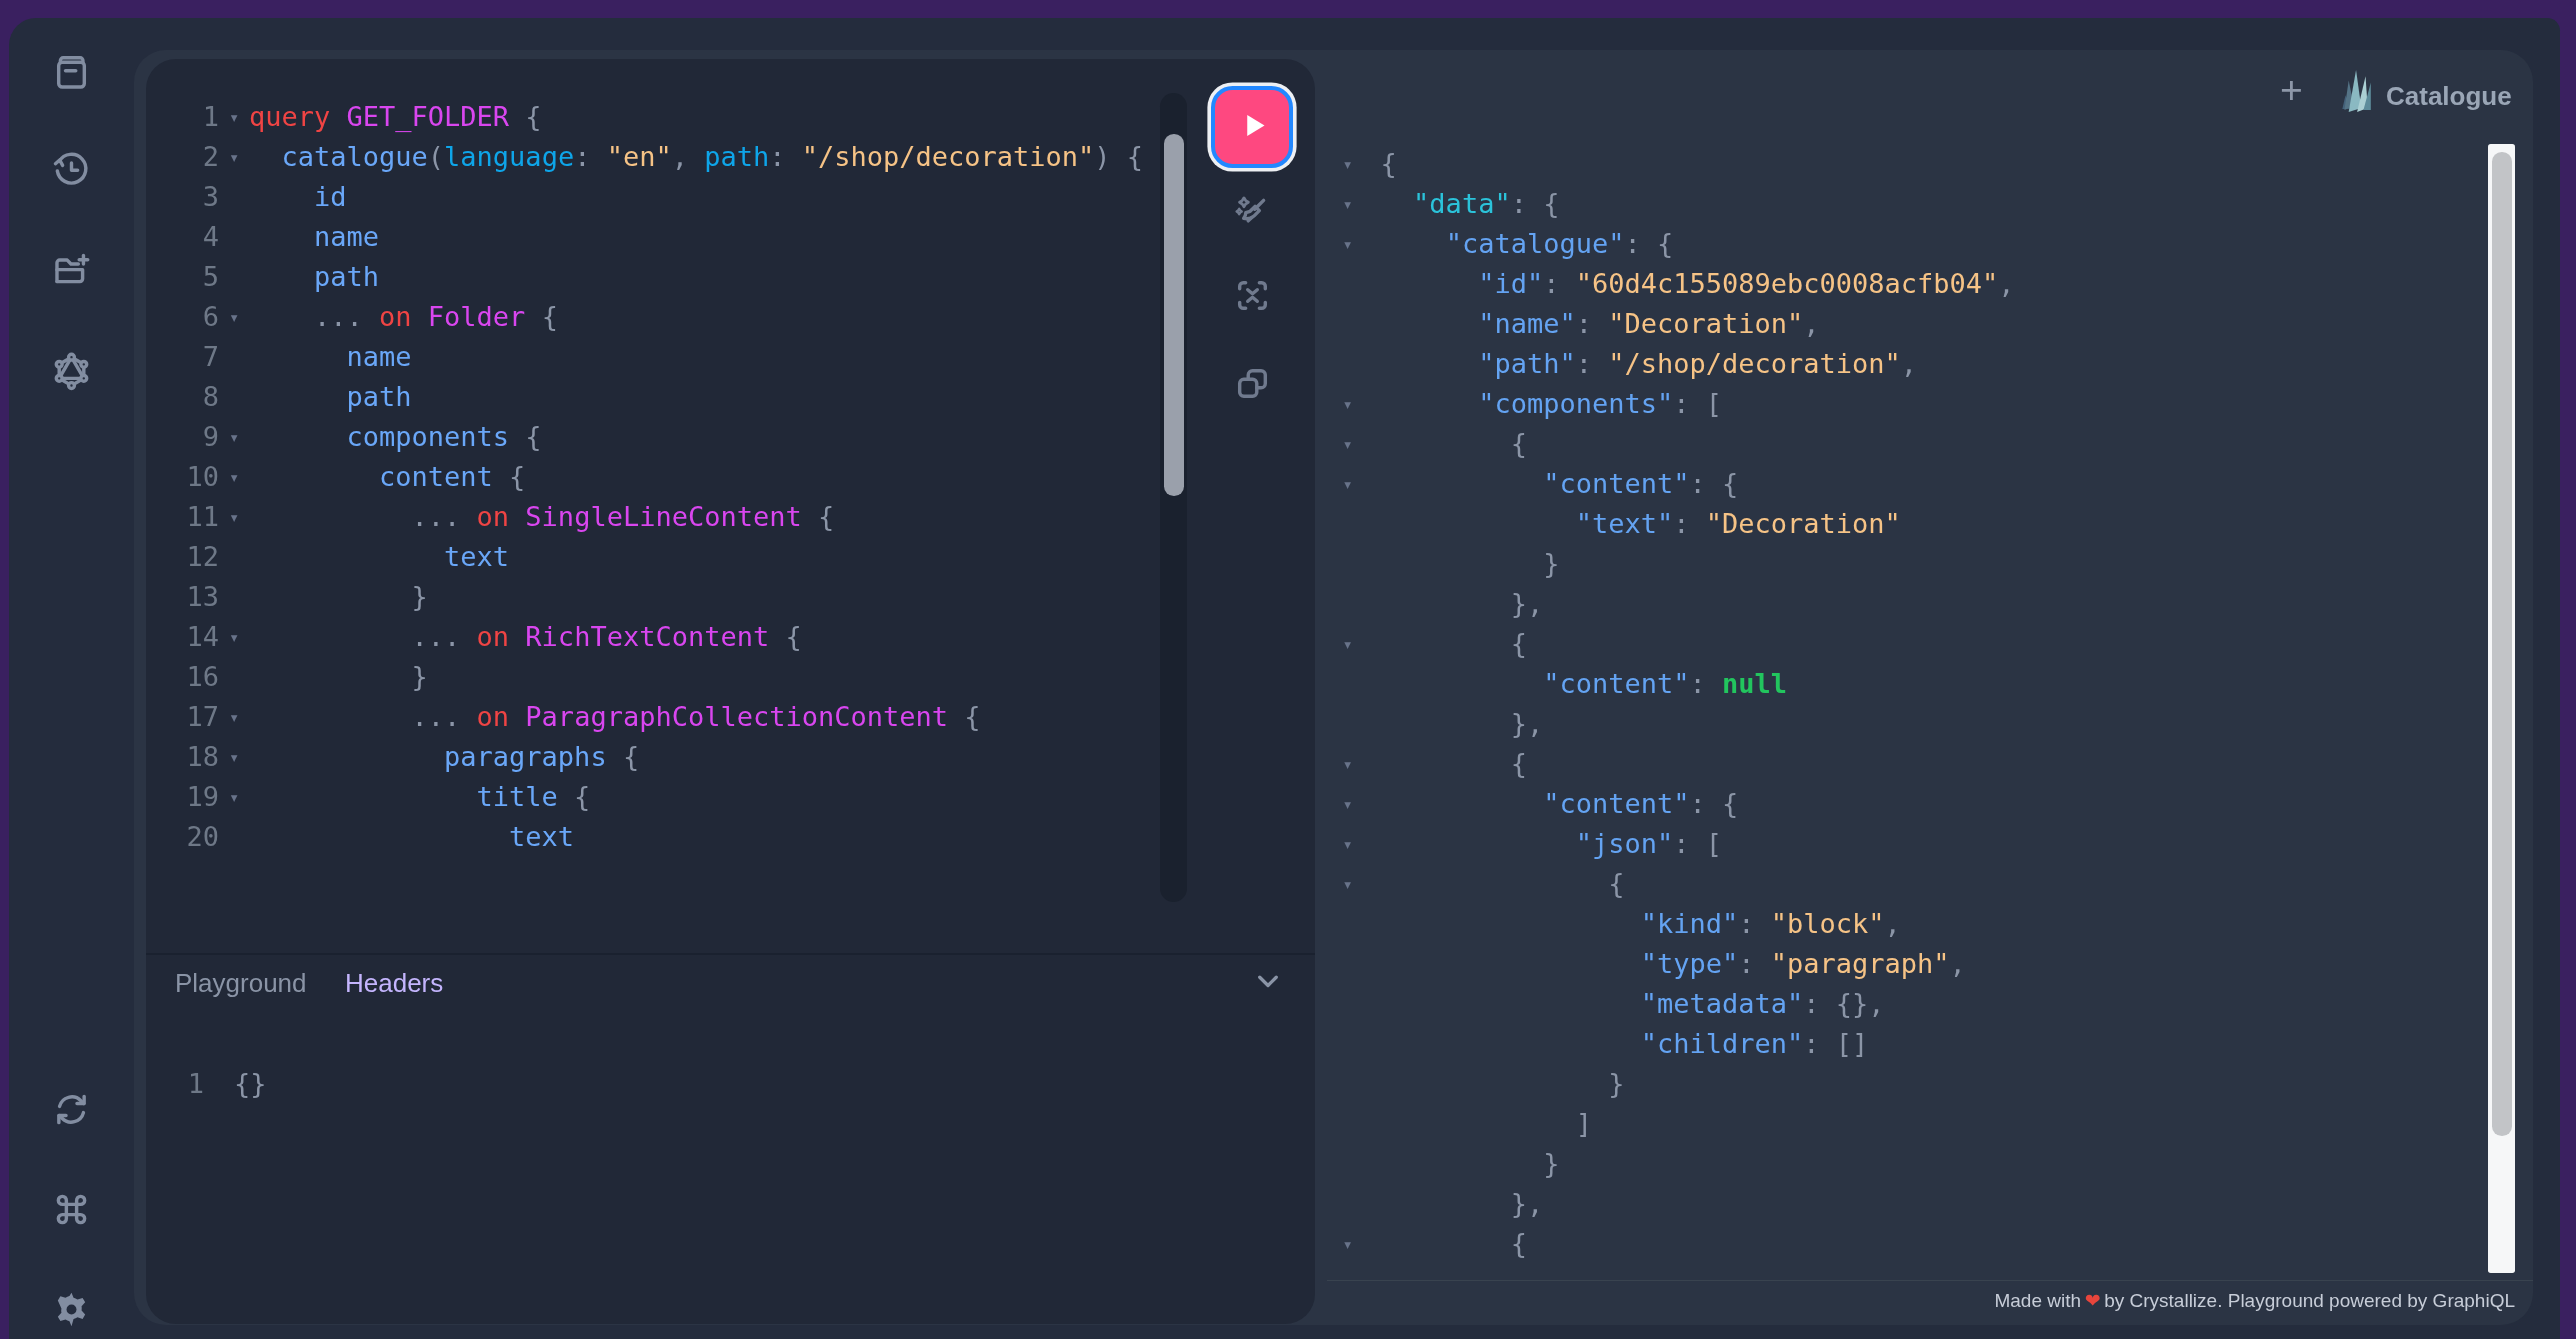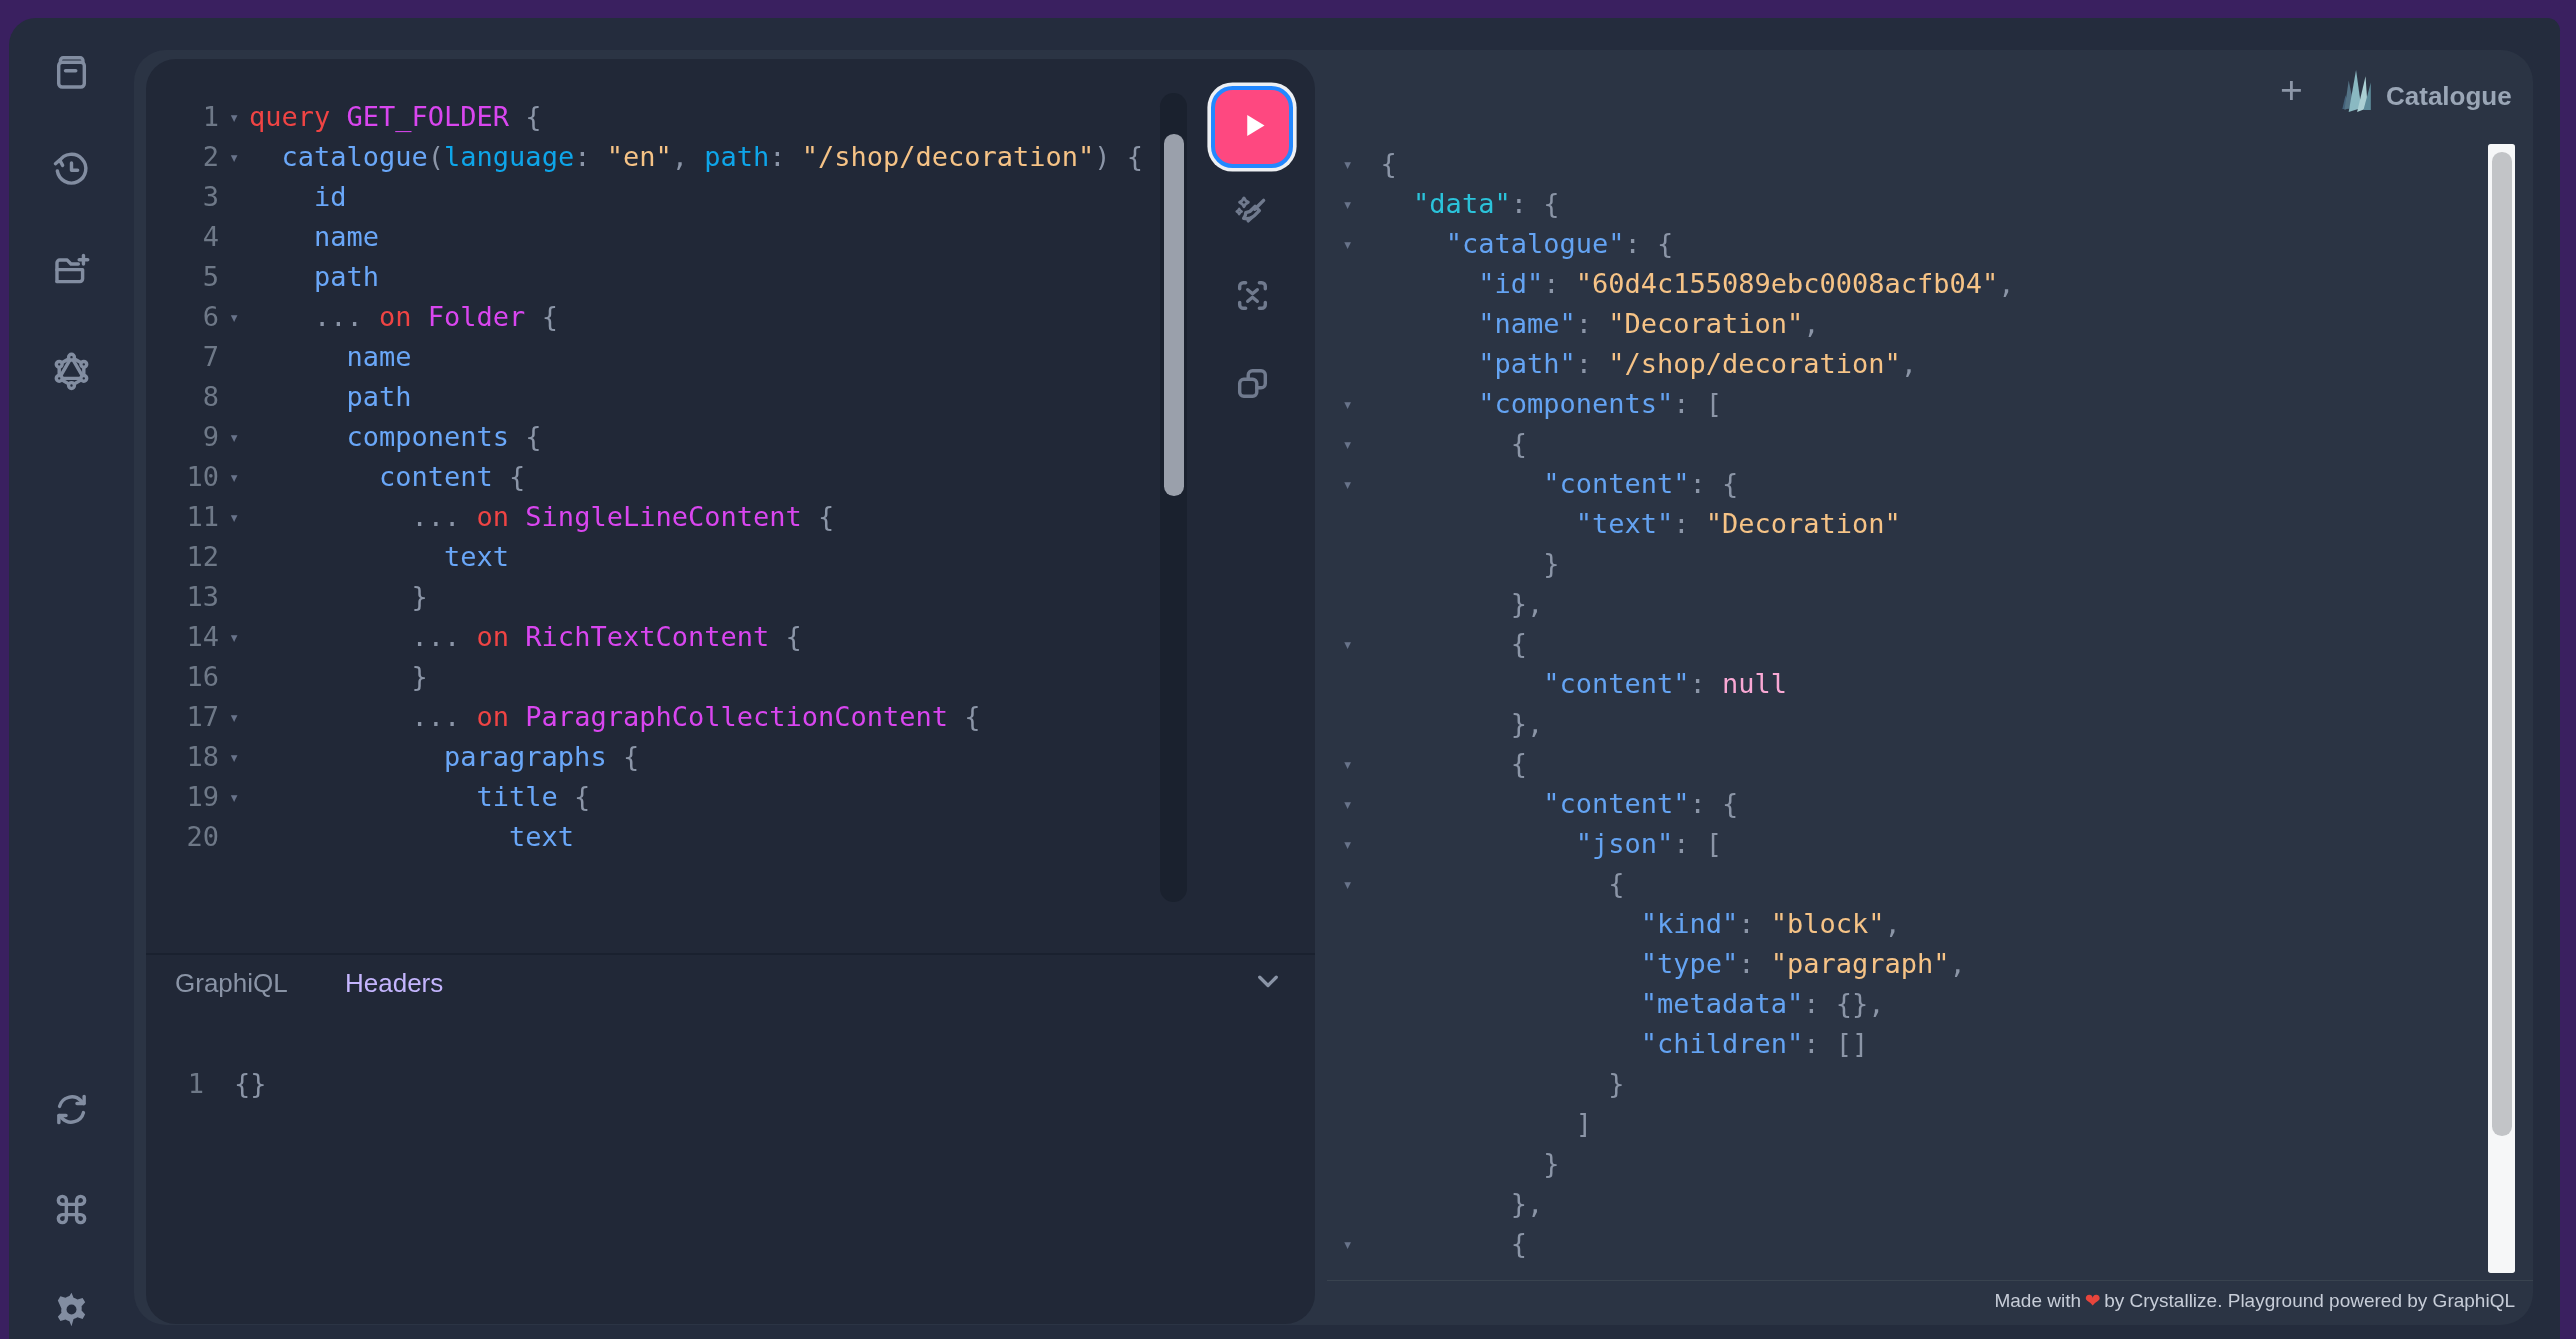--- a/index.html
+++ b/index.html
@@ -21,21 +21,21 @@
   
   .tk-kw{color:#ef4444;}
   .tk-def{color:#d946ef;}
   .tk-attr{color:#0ea5e9;}
   .tk-prop{color:#6aa7f8;}
   .tk-str{color:#f6c386;}
   .tk-pun{color:#8b95a7;}
   .tk-pl{color:#8b95a7;}
   .tk-key{color:#64a3f2;}
   .tk-keyc{color:#2bc3da;}
-  .tk-null{color:#f9a8d4;}
+  .tk-null{color:#22c55e;font-weight:bold;}
   
   .exec{left:1211px;top:86px;width:82px;height:82px;background:#fe4880;border:4.5px solid #2388ff;box-shadow:0 0 0 3.6px #eef0f3;border-radius:21.5px;box-sizing:border-box;display:flex;align-items:center;justify-content:center;cursor:pointer;}
   .tool-ic{width:41px;height:41px;color:#707a8e;cursor:pointer;}
   .tool-ic svg{width:41px;height:41px;display:block;}
   
   .ed-track{left:1160px;top:93px;width:27px;height:809px;background:#1a212e;border-radius:13.4px;}
   .ed-thumb{left:1164px;top:134px;width:19.7px;height:362px;background:#9aa0ab;border-radius:9.8px;}
   .res-track{left:2488px;top:144px;width:27px;height:1129px;background:#f6f7f8;border-radius:2.7px;}
   .res-thumb{left:2492px;top:152px;width:19.7px;height:984px;background:#c2c4c7;border-radius:9.8px;}
   
@@ -247,21 +247,21 @@
       </div>
       <div class="ab tool-ic" style="left: 1232px; top: 363px;">
         <svg viewBox="0 0 24 24" fill="none" stroke="currentColor" stroke-width="2" stroke-linecap="round" stroke-linejoin="round">
           <rect x="4.5" y="9.5" width="10" height="10" rx="2.4"></rect>
           <path d="M9.5 9.5 v-2.5 a2.5 2.5 0 0 1 2.5-2.5 h5 a2.5 2.5 0 0 1 2.5 2.5 v5 a2.5 2.5 0 0 1-2.5 2.5 h-2.5"></path>
         </svg>
       </div>
     </div>
 
   <div class="ab divider"></div>
-  <div class="ab tab tab-inactive" style="left:175px;top:968px;">GraphiQL</div>
+  <div class="ab tab tab-inactive" style="left:175px;top:968px;">Playground</div>
   <div class="ab tab tab-active" style="left:345px;top:968px;">Headers</div>
   <div class="ab" style="left:1250px;top:963px;cursor:pointer;">
     <svg width="36" height="36" viewBox="0 0 24 24" fill="none" stroke="#8a94a6" stroke-width="2.2" stroke-linecap="round" stroke-linejoin="round">
         <path d="M6.5 9.5 L12 15 L17.5 9.5"></path>
       </svg>
   </div>
   <div class="ab" id="vars-lines" style="left:142px;top:1064px;">
       <div class="cm-line">
         <span class="ln">1</span>
         <span class="fold"></span>

